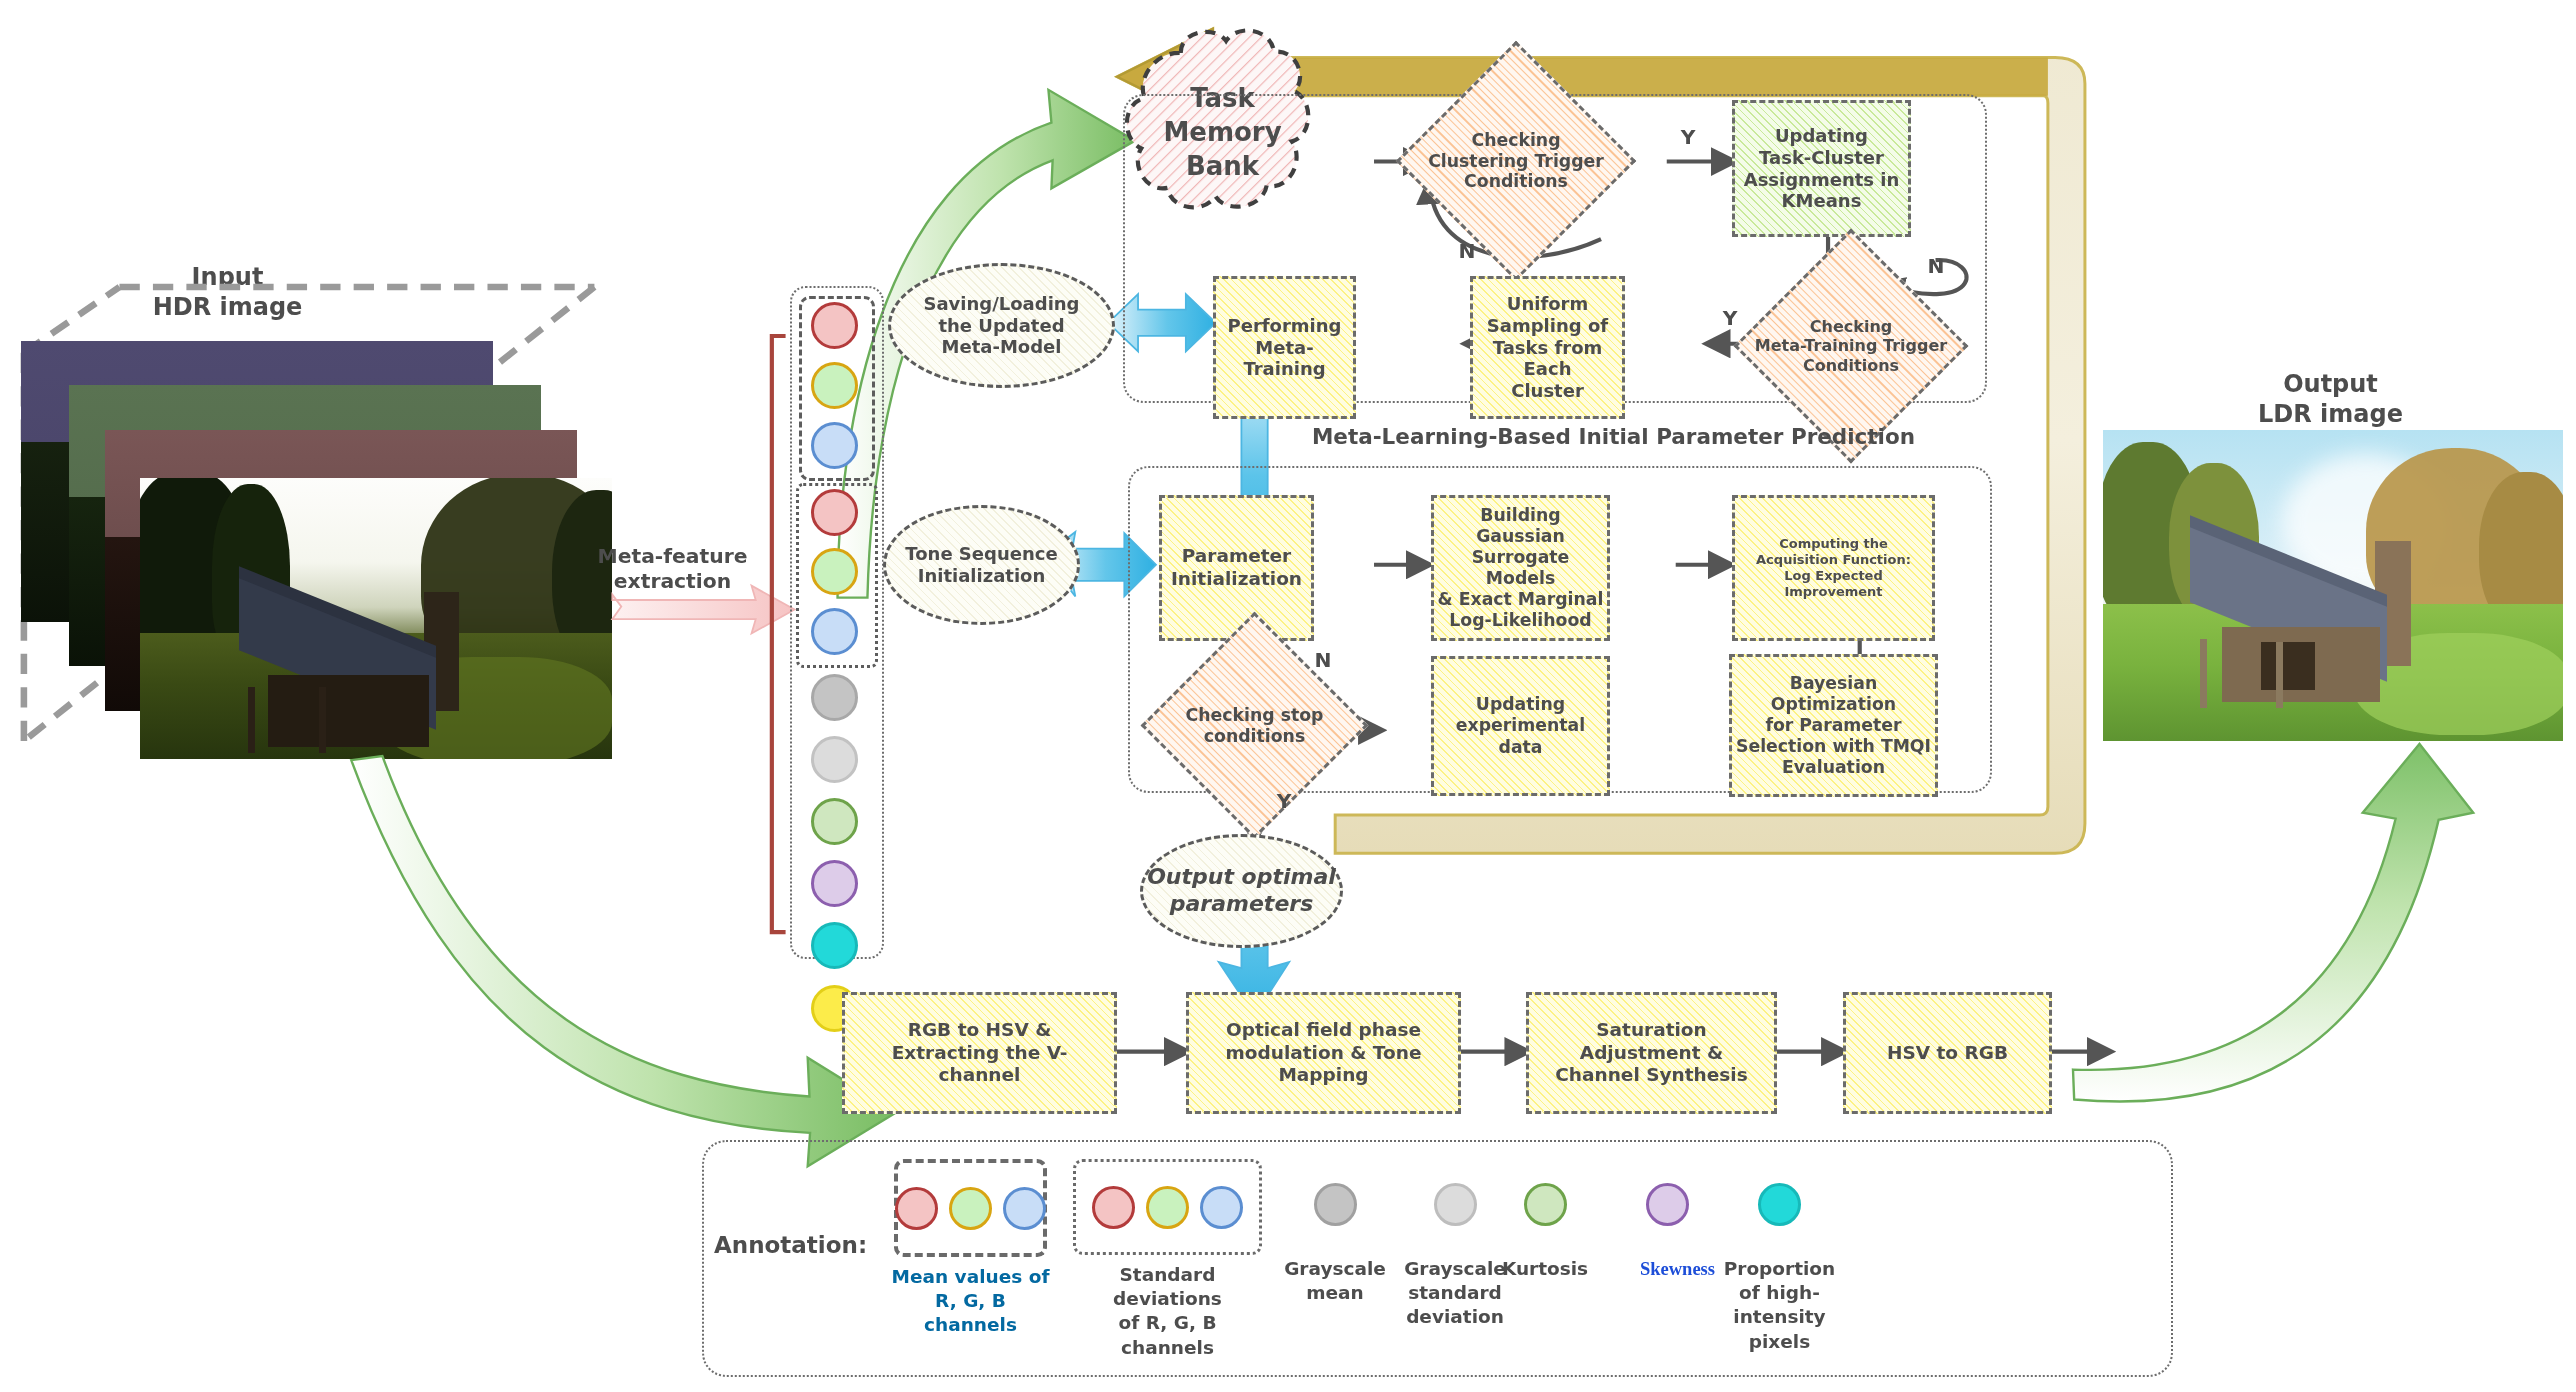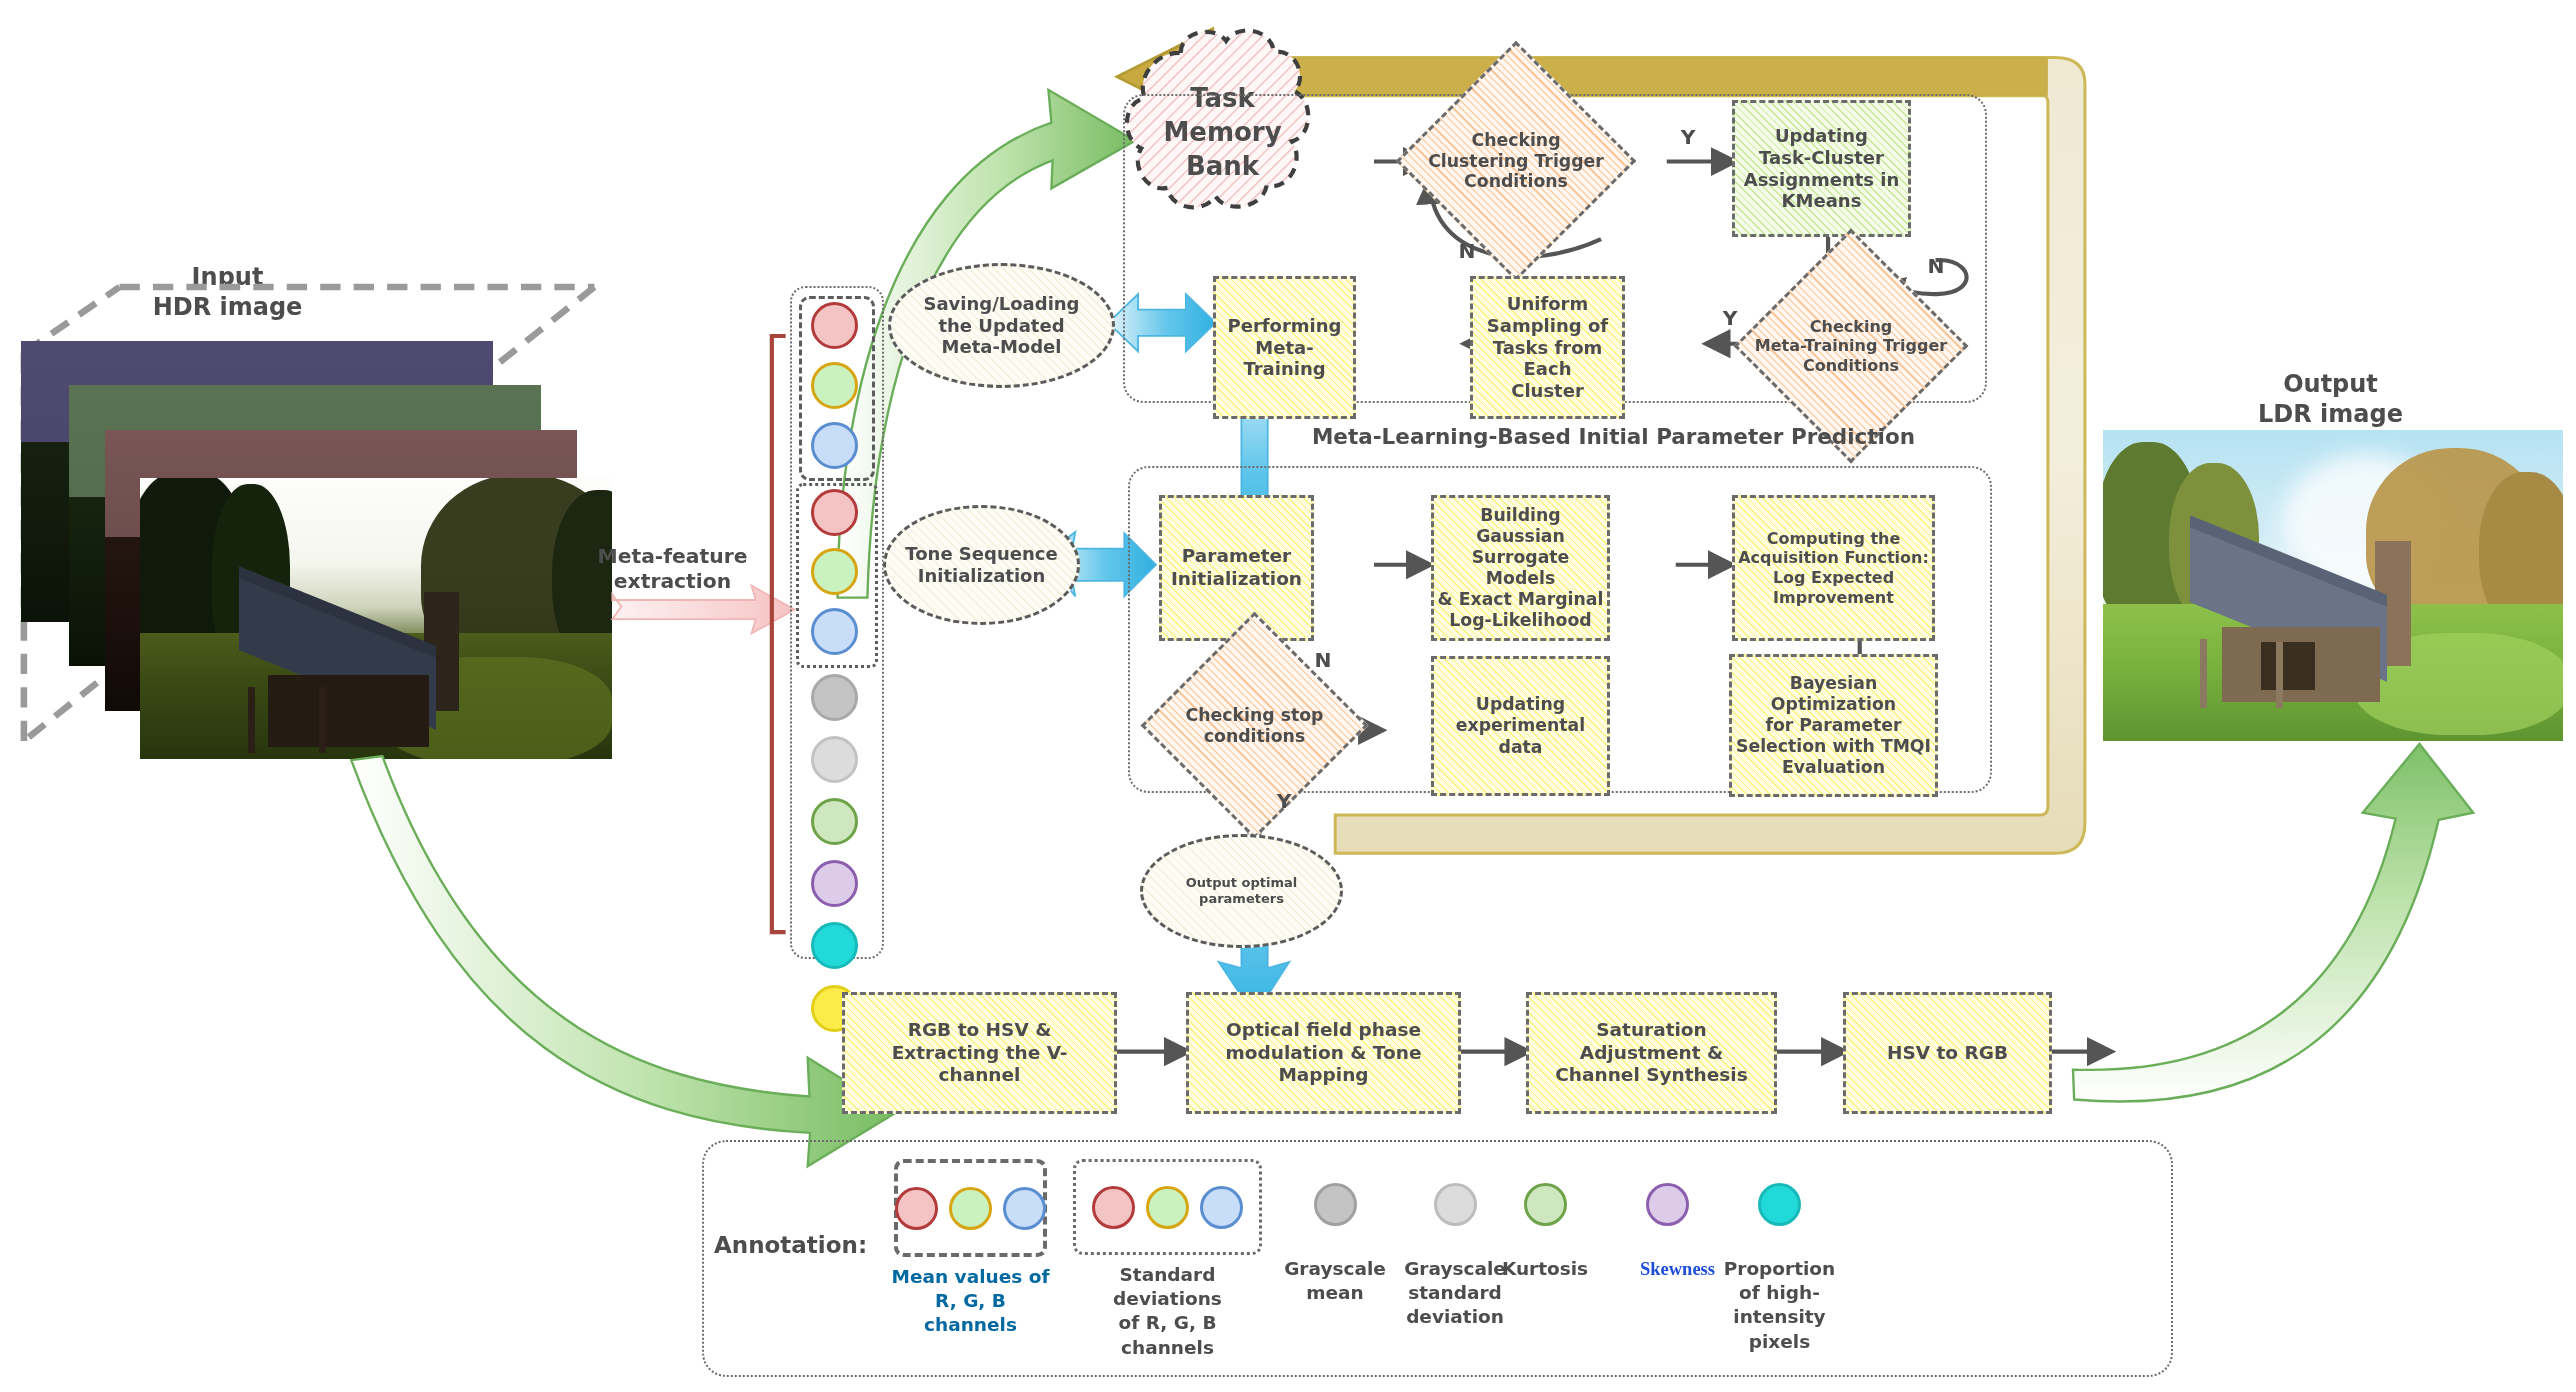--- a/index.html
+++ b/index.html
@@ -268,42 +268,42 @@
 Initialization</div>
 
 <div class="node yellowbox" style="left:1159px;top:495px;width:149px;height:140px;font-size:18.5px;white-space:pre-line;">Parameter
 Initialization</div>
 
 <div class="node yellowbox" style="left:1431px;top:495px;width:173px;height:140px;font-size:17.3px;white-space:pre-line;">Building Gaussian
 Surrogate Models
 &amp; Exact Marginal
 Log-Likelihood</div>
 
-<div class="node yellowbox" style="left:1732px;top:495px;width:197px;height:140px;font-size:16px;white-space:pre-line;">Computing the
+<div class="node yellowbox" style="left:1732px;top:495px;width:197px;height:140px;font-size:13px;white-space:pre-line;">Computing the
 Acquisition Function:
 Log Expected
 Improvement</div>
 
 <div class="node yellowbox" style="left:1729px;top:654px;width:203px;height:137px;font-size:17.3px;white-space:pre-line;">Bayesian Optimization
 for Parameter
 Selection with TMQI
 Evaluation</div>
 
 <div class="node yellowbox" style="left:1431px;top:656px;width:173px;height:134px;font-size:17.3px;white-space:pre-line;">Updating
 experimental data</div>
 
 <div class="dia-wrap" style="left:1174px;top:645px;width:161px;height:161px;">
   <div class="dia-shape"></div>
   <div class="dia-label" style="font-size:17.3px;white-space:pre-line;">Checking stop
 conditions</div>
 </div>
 <div class="title" style="left:1308px;top:648px;width:30px;font-size:20.3px;">N</div>
 <div class="title" style="left:1269px;top:789px;width:30px;font-size:20.3px;">Y</div>
 
-<div class="node ellipse" style="left:1140px;top:834px;width:197px;height:108px;font-size:13px;white-space:pre-line;">Output optimal
+<div class="node ellipse" style="left:1140px;top:834px;width:197px;height:108px;font-size:22px;white-space:pre-line;font-style:italic;">Output optimal
 parameters</div>
 
 <div class="node yellowbox" style="left:842px;top:992px;width:269px;height:116px;font-size:18.5px;white-space:pre-line;">RGB to HSV &amp;
 Extracting the V-
 channel</div>
 <div class="node yellowbox" style="left:1186px;top:992px;width:269px;height:116px;font-size:18.5px;white-space:pre-line;">Optical field phase
 modulation &amp; Tone
 Mapping</div>
 <div class="node yellowbox" style="left:1526px;top:992px;width:245px;height:116px;font-size:18.5px;white-space:pre-line;">Saturation
 Adjustment &amp;

